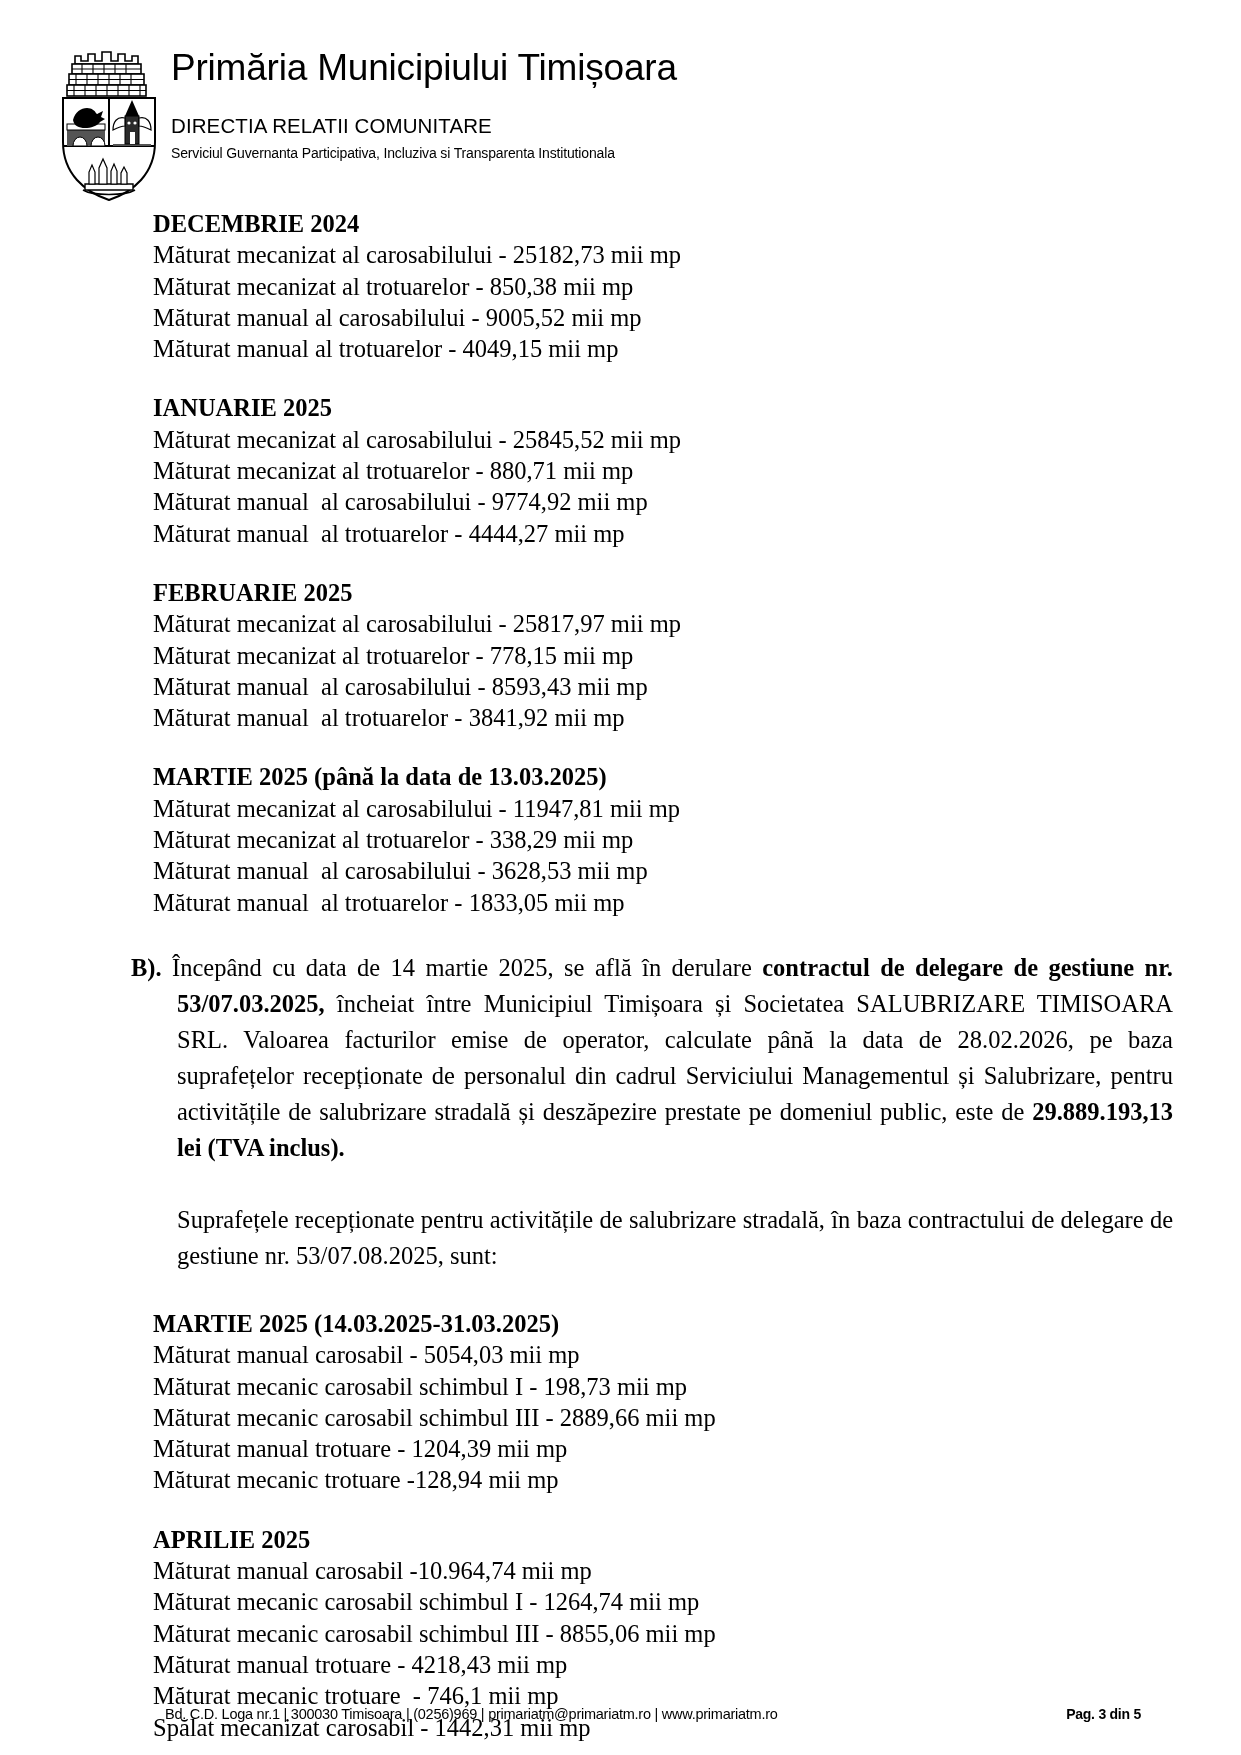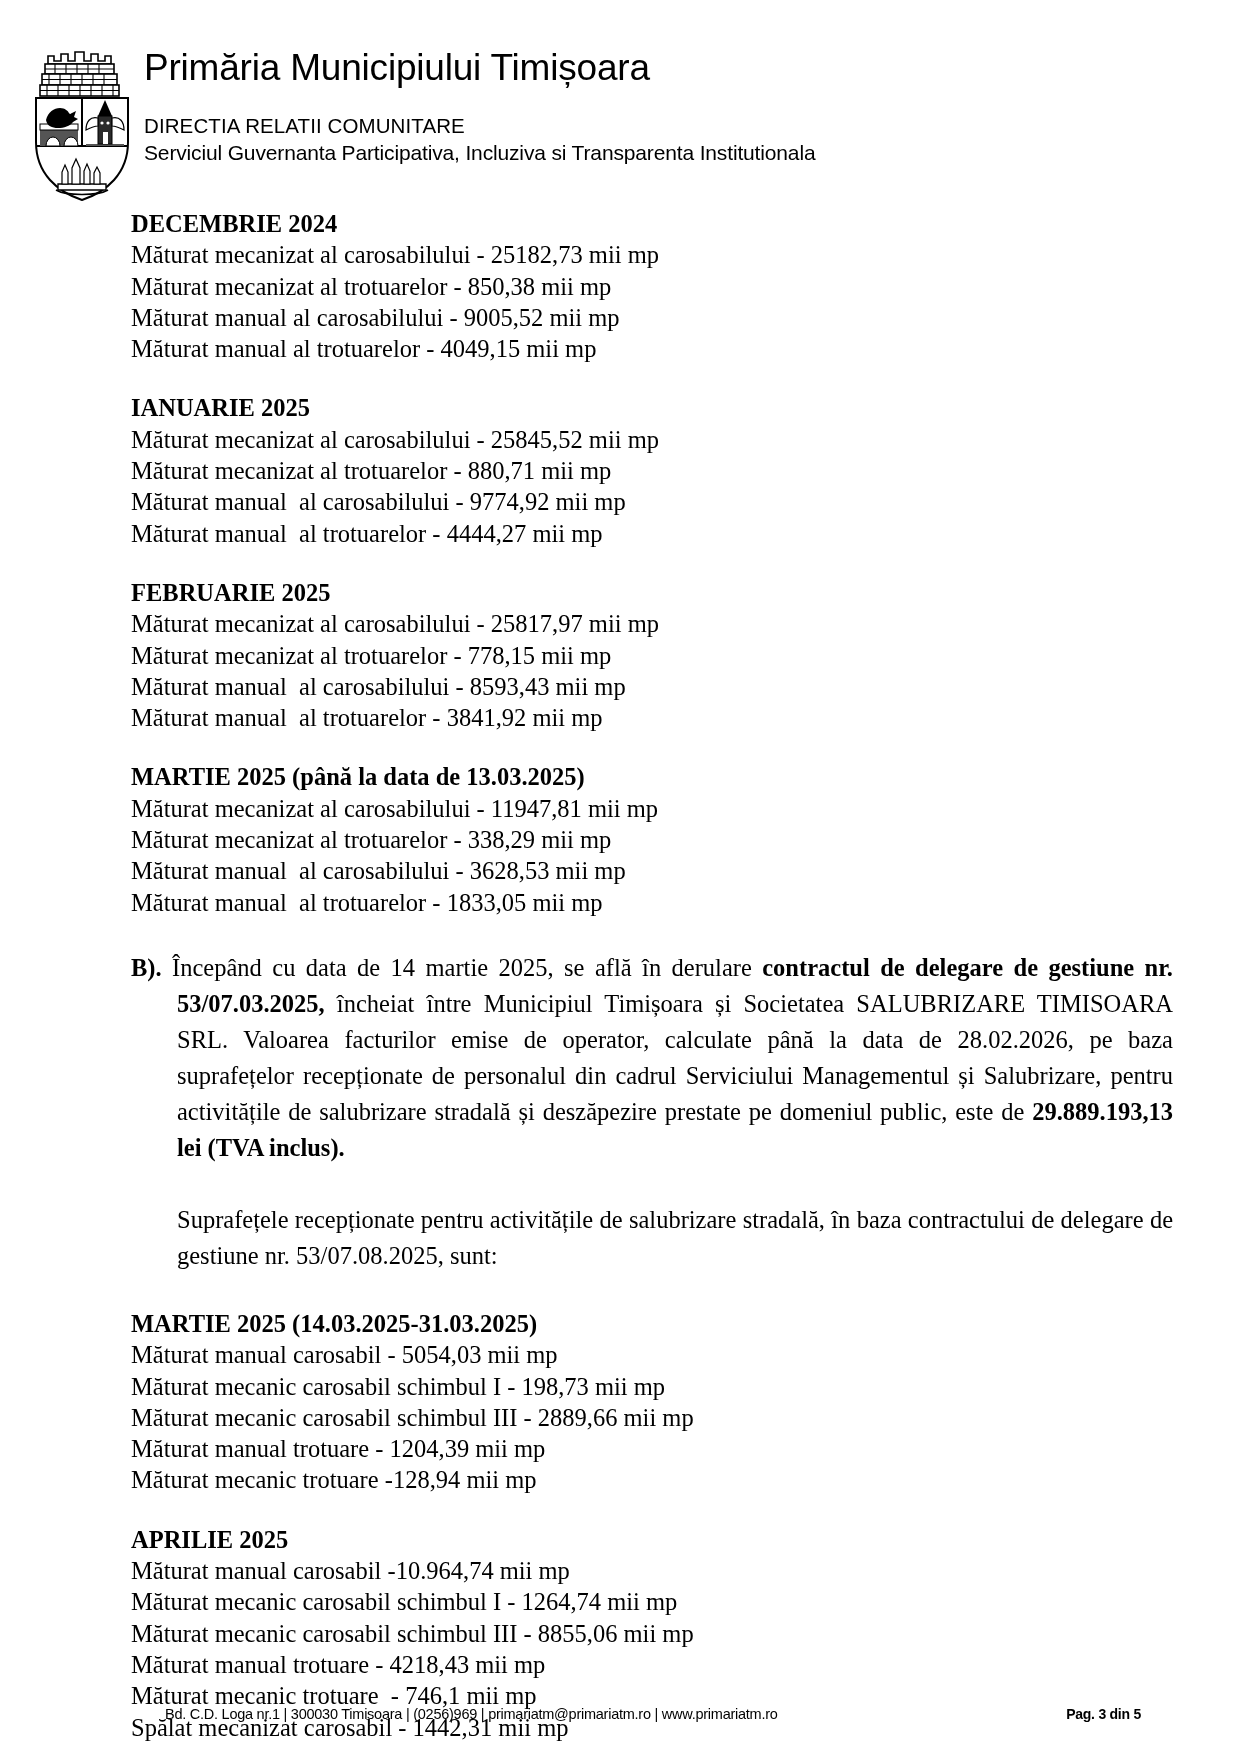--- a/index.html
+++ b/index.html
@@ -18,21 +18,21 @@
     margin: 0 auto;
     background: #ffffff;
     overflow: hidden;
     box-sizing: border-box;
   }
 
   
   .header {
     position: absolute;
     top: 34px;
-    left: 28px;
+    left: 55px;
     right: 44px;
     display: flex;
     align-items: flex-start;
   }
   .crest {
     width: 108px;
     height: 168px;
     flex: 0 0 108px;
     margin-right: 8px;
   }
@@ -52,36 +52,36 @@
     font-family: "Liberation Sans", "DejaVu Sans", sans-serif;
     font-size: 20.5px;
     line-height: 26px;
     font-weight: 400;
     margin-top: 23px;
     letter-spacing: 0.1px;
     white-space: nowrap;
   }
   .service {
     font-family: "Liberation Sans", "DejaVu Sans", sans-serif;
-    font-size: 21px;
+    font-size: 14px;
     line-height: 22px;
     font-weight: 400;
     margin-top: 3px;
     letter-spacing: -0.15px;
     white-space: nowrap;
   }
 
   
   .content {
     position: absolute;
     top: 208px;
     left: 131px;
     width: 1042px;
   }
-  .month-block { margin-bottom: 28px; }
+  .month-block { margin-bottom: 28px; margin-left: 22px; }
   .month-title {
     font-size: 24.5px;
     line-height: 31.3px;
     font-weight: bold;
   }
   .month-line {
     font-size: 24.5px;
     line-height: 31.3px;
     font-weight: normal;
     white-space: pre;

